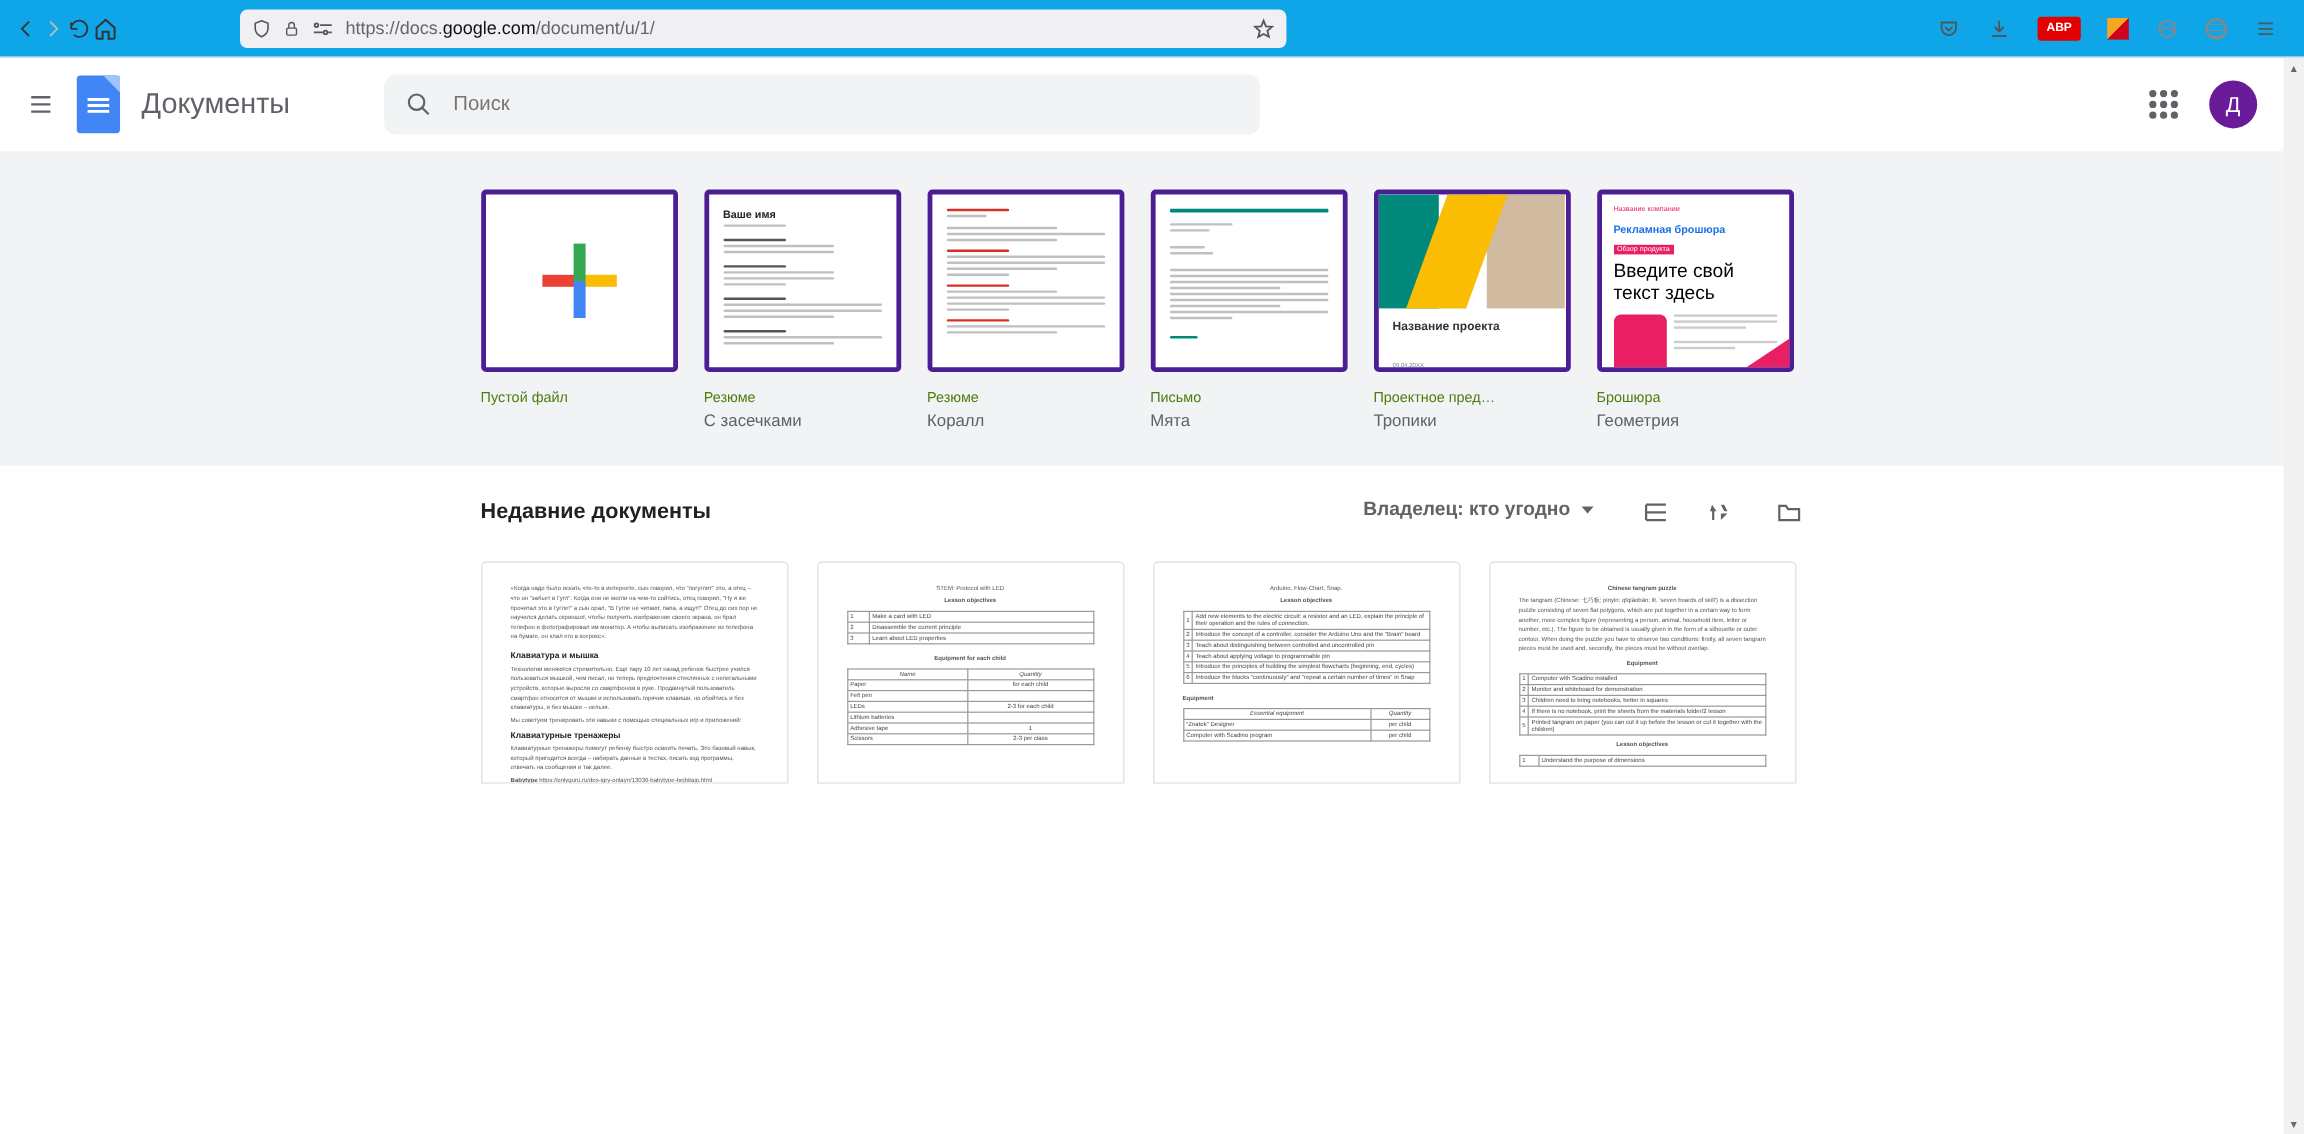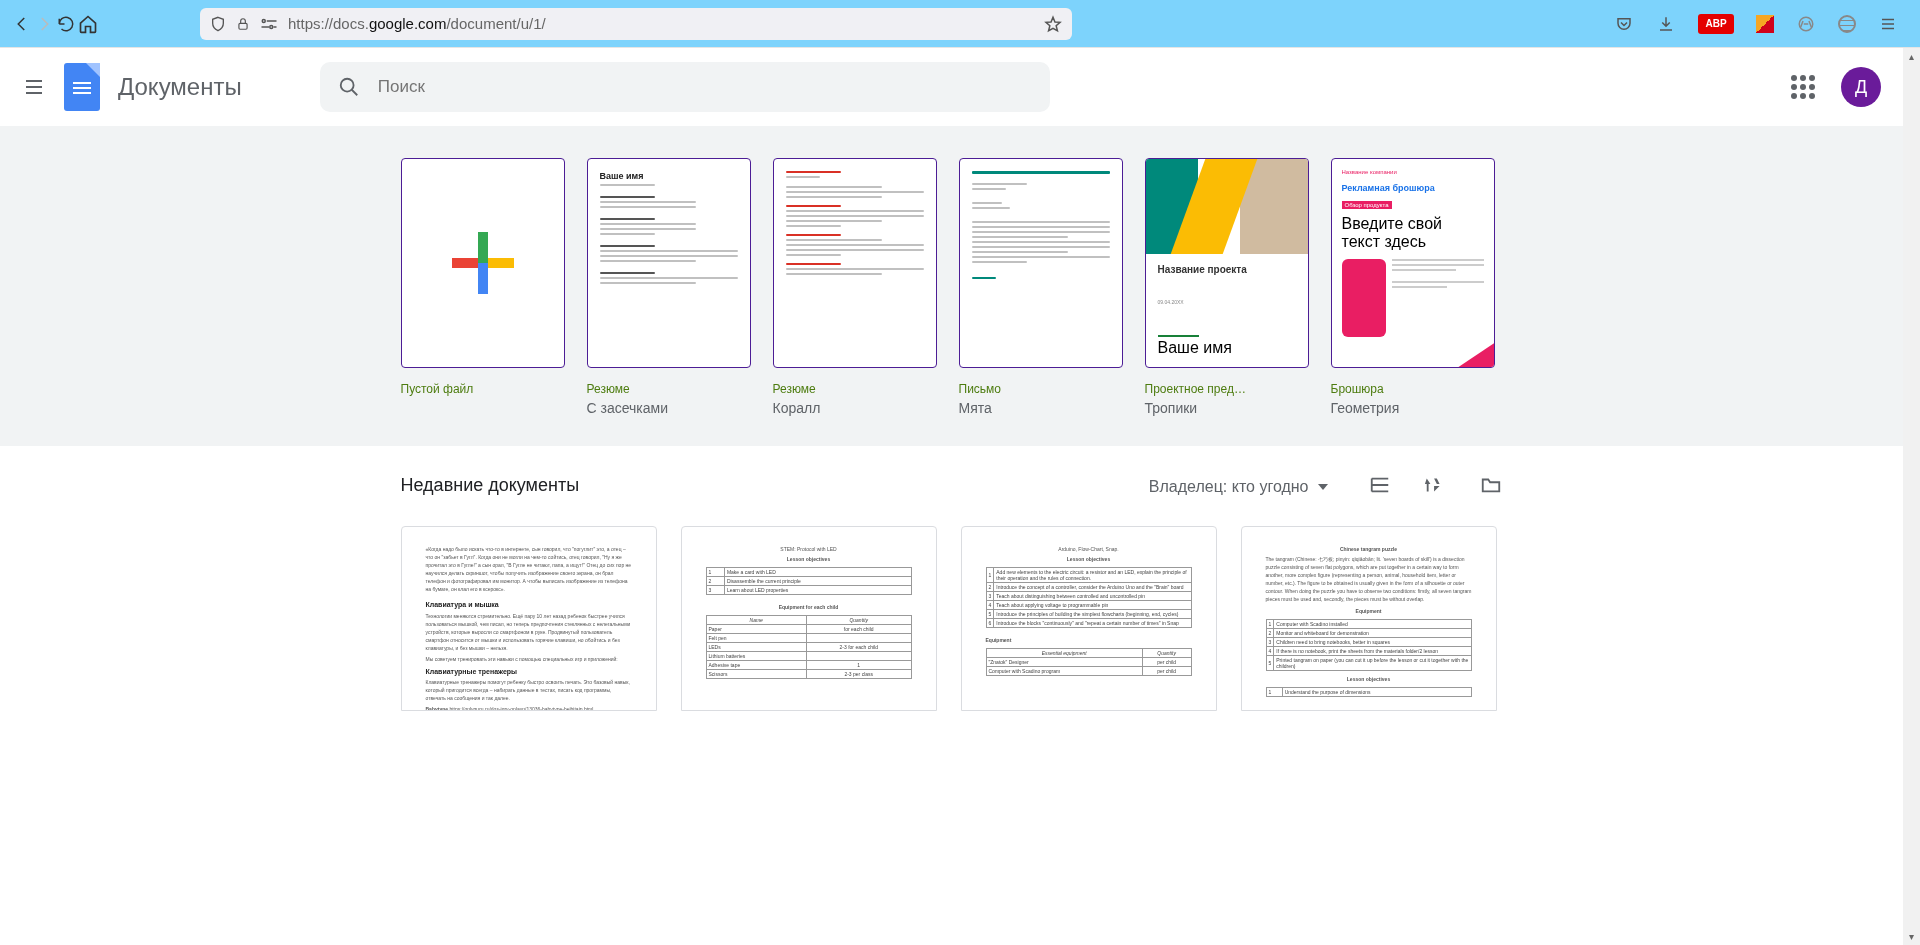--- a/index.html
+++ b/index.html
@@ -1,19 +1,19 @@
 <!DOCTYPE html>
 <html><head>
 <meta charset="utf-8">
 <style>
 * { margin: 0; padding: 0; box-sizing: border-box; font-family: Arial, Helvetica, sans-serif; }
 html, body { width: 1920px; height: 945px; background: #fff; overflow: hidden; }
 
 
-.browser-bar { height: 48px; background: #7dd3fc; display: flex; align-items: center; padding: 0 12px; gap: 2px; border-bottom: 1px solid #e5e5e5; }
+.browser-bar { height: 48px; background: #0ea5e9; display: flex; align-items: center; padding: 0 12px; gap: 2px; border-bottom: 1px solid #e5e5e5; }
 .browser-bar .nav-btn { width: 20px; height: 20px; display: flex; align-items: center; justify-content: center; color: #666; cursor: pointer; }
 .browser-bar .nav-btn.disabled { color: #bbb; }
 .url-bar { flex: 0 0 872px; margin-left: 100px; height: 32px; background: #f0f0f4; border-radius: 6px; display: flex; align-items: center; padding: 0 10px; gap: 10px; }
 .url-text { font-size: 15px; color: #666; display: flex; align-items: baseline; }
 .url-text .domain { color: #111; }
 .url-star { margin-left: auto; color: #666; }
 .browser-right { margin-left: auto; display: flex; align-items: center; gap: 22px; padding-right: 10px; }
 .ff-icon { width: 20px; height: 20px; display: flex; align-items: center; justify-content: center; }
 .abp { width: 36px; height: 20px; background: #e40000; border-radius: 3px; color: #fff; font-size: 10px; font-weight: bold; display:flex; align-items:center; justify-content:center; }
 .sq-orange { width: 18px; height: 18px; background: linear-gradient(135deg, #f5a623 50%, #d0021b 50%); }
@@ -47,21 +47,21 @@
 .inner { width: 1102px; margin: 0 auto; }
 .templates-head { display:flex; align-items:center; height: 50px; }
 .th-title { font-size:18px; color:#202124; }
 .th-right { margin-left:auto; display:flex; align-items:center; gap: 16px; }
 .gallery-btn { font-size:16px; color:#5f6368; display:flex; align-items:center; gap:10px; cursor:pointer; }
 .sep { width:1px; height:30px; background:#d0d0d0; }
 .dots3 { color:#5f6368; cursor:pointer; }
 
 .tmpl-row { display:flex; gap: 22px; margin-top: 12px; }
 .tmpl { width: 164px; }
-.tmpl .thumb { width:164px; height:210px; background:#fff; border:1px solid #4c1d95; border-radius:4px; cursor:pointer; overflow:hidden; position:relative; }
+.tmpl .thumb { width:164px; height:152px; background:#fff; border:4px solid #4c1d95; border-radius:4px; cursor:pointer; overflow:hidden; position:relative; }
 .tmpl .t1 { font-size:12px; color:#4d7c0f; margin-top:14px; white-space:nowrap; overflow:hidden; text-overflow:ellipsis; }
 .tmpl .t2 { font-size:14px; color:#5f6368; margin-top:4px; }
 
 
 .plus { position:absolute; inset:0; display:flex; align-items:center; justify-content:center; }
 .plus .p { width:62px; height:62px; position:relative; }
 .plus .p span { position:absolute; }
 .plus .p .h { left:0; right:0; top:26px; height:10px; background:linear-gradient(90deg,#ea4335 0 50%,#fbbc04 50% 100%); }
 .plus .p .v { top:0; bottom:0; left:26px; width:10px; background:linear-gradient(180deg,#34a853 0 50%,#4285f4 50% 100%); }
 
@@ -89,21 +89,21 @@
 .bro .bt1 { font-size:6px; color:#e91e63; }
 .bro .bt2 { font-size:9px; font-weight:bold; color:#1a73e8; margin-top:8px; }
 .bro .bt3 { font-size:6px; background:#e91e63; color:#fff; padding:1px 3px; display:inline-block; margin-top:4px; }
 .bro-body { display:flex; gap:6px; margin-top:8px; }
 .bro-phone { width:44px; height:78px; background:#e91e63; border-radius:6px; }
 .bro-txt { flex:1; display:flex; flex-direction:column; gap:3px; }
 .bro-tri { position:absolute; right:-10px; bottom:-10px; width:60px; height:40px; background:#e91e63; clip-path: polygon(100% 0, 100% 100%, 0 100%); }
 
 
 .recent { padding: 28px 0; }
-.recent-head { display:flex; align-items:flex-end; }
+.recent-head { display:flex; align-items:flex-start;font-weight:bold; }
 .rh-title { font-size:18px; color:#202124; }
 .rh-mid { margin-left:auto; margin-right:40px; }
 .owner-btn { font-size:16px; color:#5f6368; display:flex; align-items:center; gap:8px; cursor:pointer; }
 .rh-icons { display:flex; gap:32px; color:#5f6368; }
 .rh-icons .ic { cursor:pointer; }
 
 .recent-row { display:flex; gap:24px; margin-top:30px; padding-bottom:40px; }
 .rdoc { width:256px; }
 .rdoc .rthumb { width:256px; height:185px; border:1px solid #dadce0; border-radius:4px 4px 0 0; background:#fff; cursor:pointer; overflow:hidden; position:relative; }
 .rdoc .rbody { position:absolute; inset:18px 24px; }

